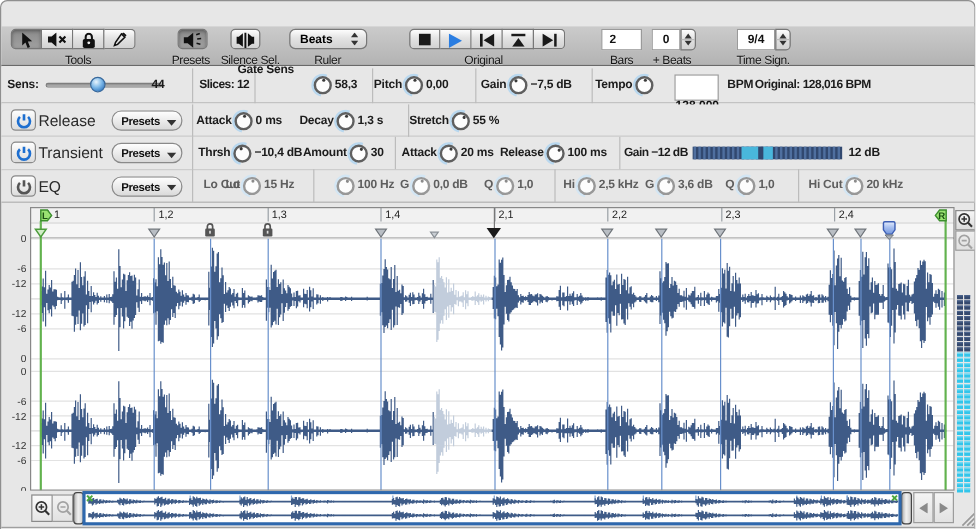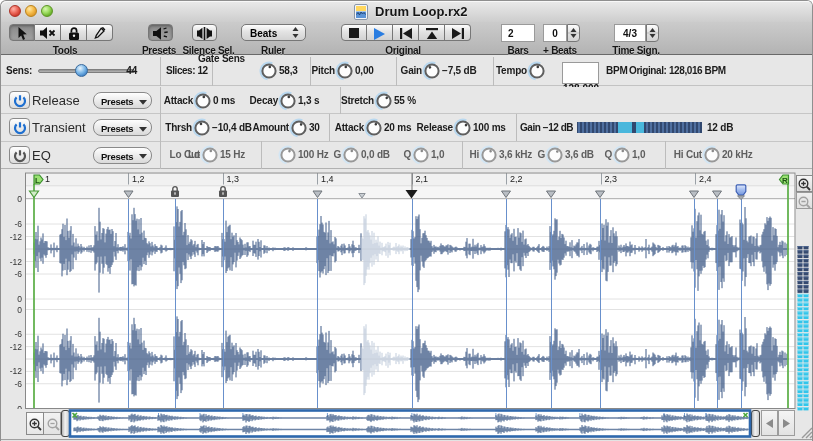--- a/index.html
+++ b/index.html
@@ -2,42 +2,30 @@
 <html><head><meta charset="utf-8"><style>*{margin:0;padding:0;box-sizing:border-box}
 html,body{width:813px;height:441px;overflow:hidden;background:#fff}
 body{font-family:"Liberation Sans",sans-serif;-webkit-font-smoothing:antialiased}
 .abs{position:absolute}
 #win{position:absolute;left:0;top:0;width:813px;height:441px;background:#e7e7e7;border-radius:6px 6px 0 0;overflow:hidden;border:1px solid #8f8f8f;border-bottom:0}
 #tbar{position:absolute;left:0;top:0;width:813px;height:21px;background:linear-gradient(#eaeaea,#cdcdcd);border-radius:6px 6px 0 0;box-shadow:inset 0 1px 0 #f8f8f8}
 #toolbar{position:absolute;left:0;top:21px;width:813px;height:33px;background:linear-gradient(#cbcbcb,#b3b3b3);border-bottom:1px solid #696969}
 .tl{position:absolute;top:4px;width:12px;height:12px;border-radius:50%}
 .btn{position:absolute;height:17px;background:linear-gradient(#fdfdfd,#e3e3e3 45%,#d2d2d2);border:1px solid #777;border-radius:4px}
 .btn.dark{background:linear-gradient(#8b8b8b,#a0a0a0);box-shadow:inset 0 1px 3px rgba(0,0,0,.35)}
-.tlb{position:absolute;font-size:10px;font-weight:bold;color:#161616;text-align:center;letter-spacing:-0.3px;text-shadow:0 1px 0 rgba(255,255,255,.35)}
+.tlb{position:absolute;font-size:10px;font-weight:normal;color:#161616;text-align:center;letter-spacing:-0.3px;text-shadow:0 1px 0 rgba(255,255,255,.35)}
 .lb{position:absolute;font-size:10px;font-weight:bold;color:#1c1c1c;white-space:nowrap;letter-spacing:-0.2px}
 .lb2{position:absolute;font-size:13px;color:#2a2a2a;white-space:nowrap}
 .dim{color:#5e5e5e}
 .row{position:absolute;left:0;width:813px;background:#e7e7e7}
 .pbtn{position:absolute;width:21px;height:18px;background:linear-gradient(#fefefe,#dcdcdc);border:1px solid #8a8a8a;border-radius:4px}
 .preset{position:absolute;width:59px;height:17px;background:linear-gradient(#fefefe,#d9d9d9);border:1px solid #8a8a8a;border-radius:8px;font-size:9.5px;font-weight:bold;color:#111;padding:3px 0 0 7px;letter-spacing:-0.3px}
 .field{position:absolute;background:#fff;border:1px solid #9a9a9a;font-size:10px;font-weight:bold;color:#111;text-align:center}
 </style></head><body>
 <div id="win">
-    <div id="tbar">
-      <div class="tl" style="left:8px;background:radial-gradient(circle at 35% 30%,#ffb3aa,#ee6d5f 40%,#ce3a2c 75%);border:1px solid #ab3227"></div>
-      <div class="tl" style="left:24px;background:radial-gradient(circle at 35% 30%,#ffe9a8,#f7bf50 40%,#df9a28 75%);border:1px solid #b9821d"></div>
-      <div class="tl" style="left:40px;background:radial-gradient(circle at 35% 30%,#d8f6b0,#9ede62 40%,#67ad28 75%);border:1px solid #5d9426"></div>
-      <svg class="abs" style="left:352px;top:3px" width="16" height="16">
-        <rect x="1.5" y="0.5" width="13" height="15" rx="1.5" fill="#f4f6f8" stroke="#8a97a8"></rect>
-        <rect x="3" y="2" width="10" height="5" fill="#ffd75e"></rect>
-        <rect x="3" y="7.5" width="10" height="6.5" fill="#5b93d6"></rect>
-        <path d="M3.5 10.5 l1.5 -2 1.5 2.5 1.5 -3 1.5 2 1.5 -1.5 1.5 2" stroke="#1d3f6e" stroke-width="0.9" fill="none"></path>
-      </svg>
-      <div class="abs" style="left:374px;top:3px;font-size:13px;font-weight:bold;color:#161616;text-shadow:0 1px 0 rgba(255,255,255,.5)">Drum Loop.rx2</div>
-    </div>
     <div id="toolbar">
       <div class="btn dark" style="left:8px;top:2px;width:26px;border-radius:4px 0 0 4px;border-left-width:1px">
         <div style="display:flex;justify-content:center;margin-top:1.5px">
           <svg width="11" height="14" viewBox="0 0 11 14">
             <path d="M1.5 0 L1.5 11 L4.2 8.4 L6 13 L8 12.1 L6.2 7.6 L9.8 7.3 Z" fill="#111"></path>
           </svg>
         </div>
       </div>
       <div class="btn" style="left:34px;top:2px;width:26px;border-radius:0;border-left-width:0px">
         <div style="display:flex;justify-content:center;margin-top:1.5px">
@@ -134,21 +122,21 @@
       <div class="field" style="left:500px;top:2px;width:34px;height:18px;padding-top:3px;text-align:left;padding-left:6px">2</div>
       <div class="tlb" style="left:457px;top:23px;width:120px">Bars</div>
       <div class="field" style="left:542px;top:2px;width:24px;height:18px;padding-top:3px">0</div>
       <div class="btn" style="left:566px;top:2px;width:13px;height:18px;border-radius:0 4px 4px 0"></div>
       <div class="abs" style="left:566px;top:3px;width:13px;height:16px"><svg width="13" height="16">
           <path d="M6.5 3 l3 4 h-6 z" fill="#333"></path>
           <path d="M6.5 13 l3 -4 h-6 z" fill="#333"></path>
           <line x1="1" y1="8.0" x2="12" y2="8.0" stroke="#bbb" stroke-width="1"></line>
         </svg></div>
       <div class="tlb" style="left:499px;top:23px;width:120px">+ Beats</div>
-      <div class="field" style="left:613px;top:2px;width:32px;height:18px;padding-top:3px">4/3</div>
+      <div class="field" style="left:613px;top:2px;width:32px;height:18px;padding-top:3px">9/4</div>
       <div class="btn" style="left:645px;top:2px;width:13px;height:18px;border-radius:0 4px 4px 0"></div>
       <div class="abs" style="left:645px;top:3px;width:13px;height:16px"><svg width="13" height="16">
           <path d="M6.5 3 l3 4 h-6 z" fill="#333"></path>
           <path d="M6.5 13 l3 -4 h-6 z" fill="#333"></path>
           <line x1="1" y1="8.0" x2="12" y2="8.0" stroke="#bbb" stroke-width="1"></line>
         </svg></div>
       <div class="tlb" style="left:575px;top:23px;width:120px">Time Sign.</div>
     </div>
     <div class="row" style="top:55px;height:30px;border-bottom:1px solid #c3c3c3"></div>
     <div class="lb" style="left:5px;top:64px">Sens:</div>
@@ -341,21 +329,21 @@
       <circle cx="10.8" cy="5.9" r="1.3" fill="#8a8a8a" transform="rotate(0 10 10)"></circle>
     </svg>
     <div class="lb dim" style="left:430px;top:148px">1,0</div>
     <div class="abs" style="left:461px;top:140px;width:1px;height:28px;background:#bcbcbc"></div>
     <div class="lb dim" style="left:388px;top:148px;width:90px;text-align:right">Hi</div>
     <svg class="abs" style="left:478px;top:144px" width="20" height="20">
       <circle cx="10" cy="10" r="8.2" fill="none" stroke="#d3e6f4" stroke-width="2.6" stroke-dasharray="27.5 60" transform="rotate(100 10 10)"></circle>
       <circle cx="10" cy="10" r="6.6" fill="#fdfdfd" stroke="#989898" stroke-width="2"></circle>
       <circle cx="10.8" cy="5.9" r="1.3" fill="#8a8a8a" transform="rotate(12 10 10)"></circle>
     </svg>
-    <div class="lb dim" style="left:498px;top:148px">3,6 kHz</div>
+    <div class="lb dim" style="left:498px;top:148px">2,5 kHz</div>
     <div class="lb dim" style="left:454px;top:148px;width:90px;text-align:right">G</div>
     <svg class="abs" style="left:544px;top:144px" width="20" height="20">
       <circle cx="10" cy="10" r="8.2" fill="none" stroke="#d3e6f4" stroke-width="2.6" stroke-dasharray="27.5 60" transform="rotate(100 10 10)"></circle>
       <circle cx="10" cy="10" r="6.6" fill="#fdfdfd" stroke="#989898" stroke-width="2"></circle>
       <circle cx="10.8" cy="5.9" r="1.3" fill="#8a8a8a" transform="rotate(22 10 10)"></circle>
     </svg>
     <div class="lb dim" style="left:564px;top:148px">3,6 dB</div>
     <div class="lb dim" style="left:521px;top:148px;width:90px;text-align:right">Q</div>
     <svg class="abs" style="left:611px;top:144px" width="20" height="20">
       <circle cx="10" cy="10" r="8.2" fill="none" stroke="#d3e6f4" stroke-width="2.6" stroke-dasharray="27.5 60" transform="rotate(100 10 10)"></circle>

